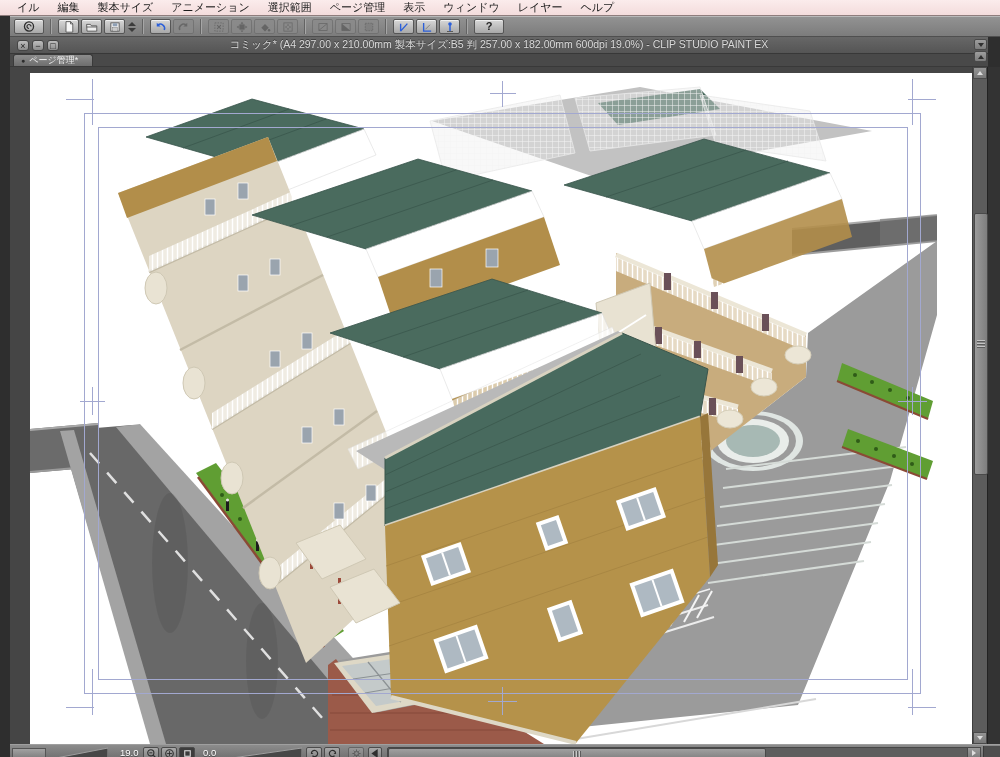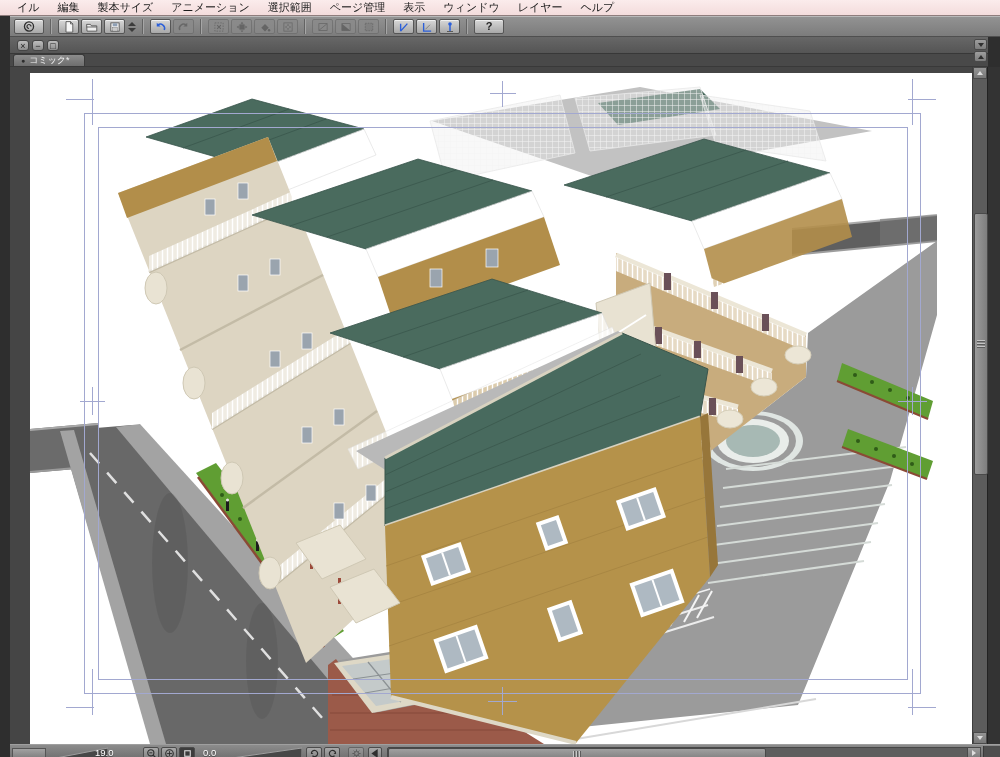--- a/index.html
+++ b/index.html
@@ -212,35 +212,36 @@
   <span class="sep"></span>
   <button class="tbtn" style="width:30px">
     <span class="qmark">?</span>
   </button>
 </div>
 
 <div class="titlebar">
   <button class="wbtn">×</button>
   <button class="wbtn">−</button>
   <button class="wbtn">□</button>
+  <span class="doc-title">コミック* (A4 297.00 x 210.00mm 製本サイズ:B5 判 257.00 x 182.00mm 600dpi 19.0%)  - CLIP STUDIO PAINT EX</span>
 </div>
 
 <div class="ptoggles">
   <button class="ptog">
       <i class="down"></i>
     </button>
   <button class="ptog">
       <i class="up"></i>
     </button>
 </div>
 
 <div class="tabbar">
   <div class="ctab">
     <span class="dot">●</span>
-    <span>コミック*</span>
+    <span>ページ管理*</span>
   </div>
 </div>
 
 <div class="workspace">
   <div class="canvas-host">
     <svg width="962" height="677" viewBox="10 64 962 677" xmlns="http://www.w3.org/2000/svg">
       <defs>
         <pattern id="rail" width="5" height="14" patternUnits="userSpaceOnUse">
           <rect width="5" height="14" fill="rgba(255,255,255,0.55)"></rect>
           <line x1="2.5" y1="0" x2="2.5" y2="14" stroke="#ffffff" stroke-width="1.4"></line>
@@ -618,21 +619,21 @@
   <div class="rstrip"></div>
 </div>
 
 <div class="statusbar">
   <span class="cap"></span>
   <span class="ramp" style="left:46px">
     <svg width="52" height="12" viewBox="0 0 52 12">
         <polygon points="0,11 52,11 52,1" fill="#474747" stroke="#9e9e9e" stroke-width="1"></polygon>
       </svg>
   </span>
-  <span class="val" style="left:85px">19.0</span>
+  <span class="val" style="left:110px">19.0</span>
   <button class="sbtn" style="left:133px">
     <svg width="11" height="11" viewBox="0 0 16 16">
       <circle cx="7" cy="7" r="4.5" fill="none" stroke="#2e2e2e" stroke-width="1.6"></circle>
       <line x1="10.5" y1="10.5" x2="14" y2="14" stroke="#2e2e2e" stroke-width="1.8"></line>
       <line x1="4.8" y1="7" x2="9.2" y2="7" stroke="#2e2e2e" stroke-width="1.4"></line>
     </svg>
   </button>
   <button class="sbtn" style="left:151px">
     <svg width="11" height="11" viewBox="0 0 16 16">
       <circle cx="8" cy="8" r="5.5" fill="none" stroke="#2e2e2e" stroke-width="1.6"></circle>

